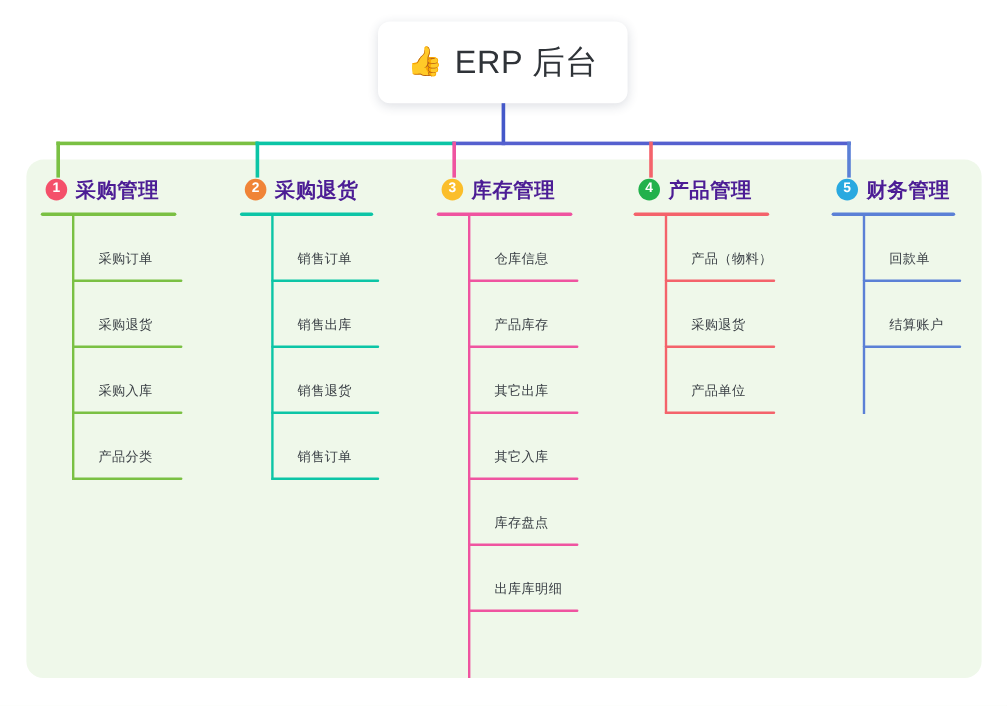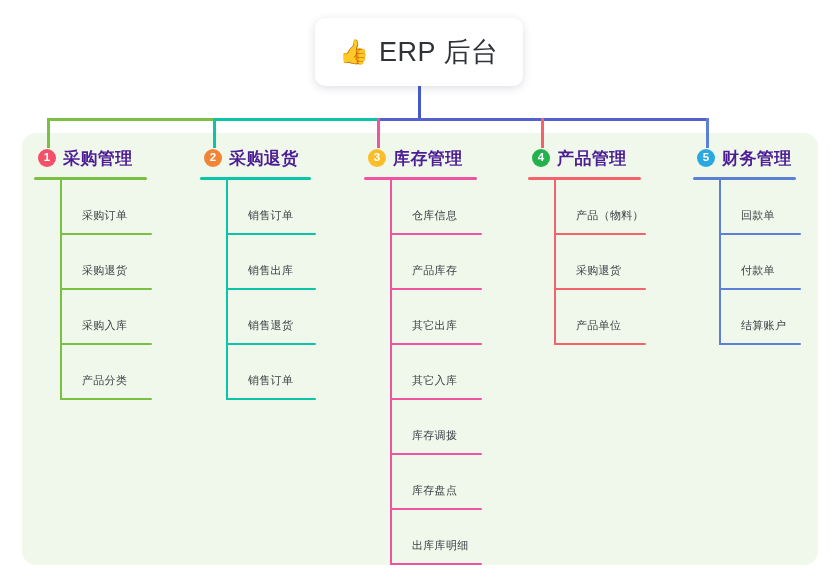--- a/index.html
+++ b/index.html
@@ -240,24 +240,20 @@
           </div>
           <div class="leaf">
             <div class="leaf-text">其它出库</div>
             <div class="leaf-rule" style="background: rgb(239, 84, 160); width: 92px;"></div>
           </div>
           <div class="leaf">
             <div class="leaf-text">其它入库</div>
             <div class="leaf-rule" style="background: rgb(239, 84, 160); width: 92px;"></div>
           </div>
           <div class="leaf">
-            <div class="leaf-text">库存调拨</div>
-            <div class="leaf-rule" style="background: rgb(239, 84, 160); width: 92px;"></div>
-          </div>
-          <div class="leaf">
             <div class="leaf-text">库存盘点</div>
             <div class="leaf-rule" style="background: rgb(239, 84, 160); width: 92px;"></div>
           </div>
           <div class="leaf">
             <div class="leaf-text">出库库明细</div>
             <div class="leaf-rule" style="background: rgb(239, 84, 160); width: 92px;"></div>
           </div>
         </div>
       </div>
       <div class="branch" style="left: 528px; width: 150px;">
@@ -288,24 +284,20 @@
           <div class="branch-label">财务管理</div>
         </div>
         <div class="head-rule" style="background: rgb(91, 128, 214); width: 103px;"></div>
         <div class="items">
           <div class="spine" style="background: rgb(91, 128, 214); height: 165px;"></div>
           <div class="leaf">
             <div class="leaf-text">回款单</div>
             <div class="leaf-rule" style="background: rgb(91, 128, 214); width: 82px;"></div>
           </div>
           <div class="leaf">
-            <div class="leaf-text">付款单</div>
-            <div class="leaf-rule" style="background: rgb(91, 128, 214); width: 82px;"></div>
-          </div>
-          <div class="leaf">
             <div class="leaf-text">结算账户</div>
             <div class="leaf-rule" style="background: rgb(91, 128, 214); width: 82px;"></div>
           </div>
         </div>
       </div>
     </div>
 
 </div>
 
 </body></html>

